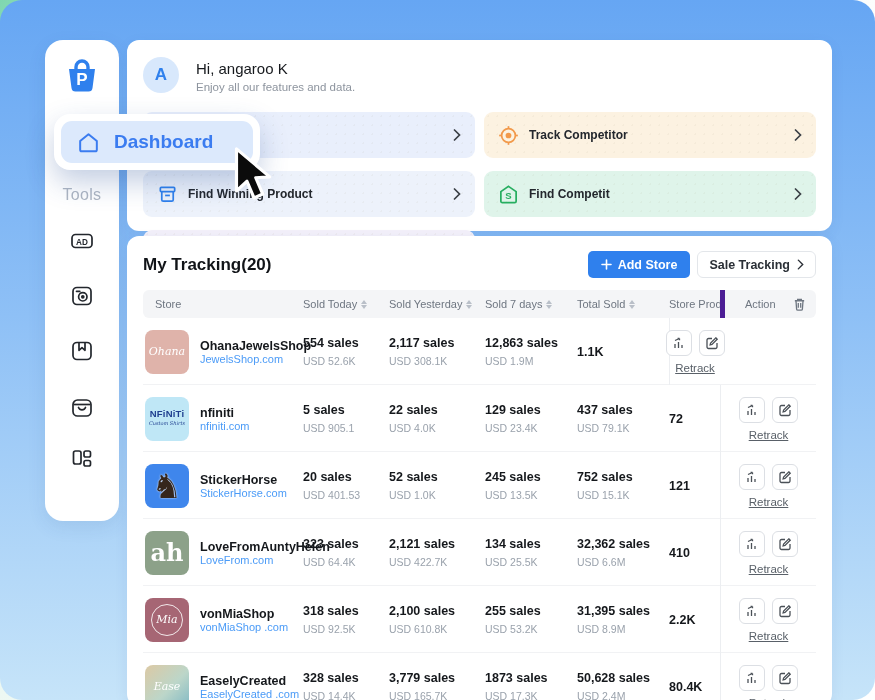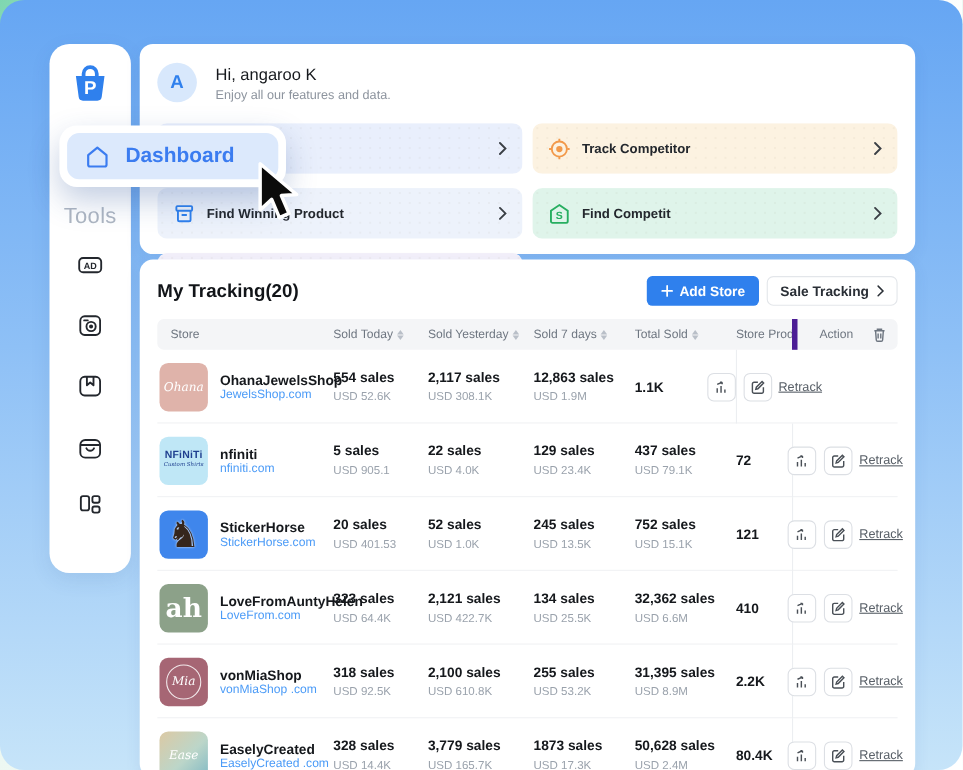--- a/index.html
+++ b/index.html
@@ -7,21 +7,21 @@
     font-family:"Liberation Sans","DejaVu Sans",sans-serif;
     background:linear-gradient(125deg,#7fd7b0 0%,#eaf7f0 30%,#ffffff 70%); }
   .canvas { position:absolute; inset:0; border-radius:22px;
     background:linear-gradient(180deg,#66a6f3 0%,#8ec0f6 45%,#c6e4f9 100%); }
 
   
   .sidebar { position:absolute; left:45px; top:40px; width:74px; height:481px;
     background:#ffffff; border-radius:18px; box-shadow:0 6px 18px rgba(40,80,140,.10); }
   .logo { position:absolute; left:17px; top:16px; width:40px; height:40px; }
   .tools-label { position:absolute; left:0; top:146px; width:74px; text-align:center;
-    font-size:20px; color:#aeb6c2; letter-spacing:.3px; }
+    font-size:16px; color:#aeb6c2; letter-spacing:.3px; }
   .tool-btn { position:absolute; left:24px; width:26px; height:26px; cursor:pointer; }
   .tool-btn svg { width:26px; height:26px; }
 
   
   .popup { position:absolute; left:54px; top:114px; background:#ffffff; padding:7px;
     border-radius:16px; box-shadow:0 12px 28px rgba(40,80,150,.28); z-index:30; }
   .popup-pill { width:192px; height:42px; background:#dce9fc; border-radius:11px;
     display:flex; align-items:center; gap:13px; padding-left:15px; cursor:pointer; }
   .popup-pill .label { font-size:19px; font-weight:600; color:#3b7cf0; }
 
@@ -86,21 +86,21 @@
   .logo-chess .logo-main { font-family:"DejaVu Sans",sans-serif; font-size:34px; color:#35261c;
     text-shadow:0 0 2px #fff; }
   .logo-serif .logo-main { font-family:"DejaVu Serif",serif; font-size:24px; font-weight:700; }
   .logo-badge .logo-main { font-family:"DejaVu Serif",serif; font-style:italic; font-size:11px;
     border:1px solid rgba(255,255,255,.85); border-radius:50%; width:32px; height:32px;
     display:flex; align-items:center; justify-content:center; }
   .store-name { font-size:12.5px; font-weight:700; color:#15181c; }
   .store-url { font-size:11px; color:#4b9bf7; margin-top:0; cursor:pointer; }
   .v1 { font-size:12.5px; font-weight:700; color:#15181c; white-space:nowrap; }
   .v2 { font-size:10.5px; color:#9aa2ac; margin-top:5px; white-space:nowrap; }
-  .cell-action { border-left:1px solid #eceef1; height:67px; display:flex; flex-direction:row;
+  .cell-action { border-left:1px solid #eceef1; height:67px; display:flex; flex-direction:column;
     align-items:center; justify-content:center; gap:6px; }
   .act-btns { display:flex; gap:7px; }
   .icon-btn { width:26px; height:26px; border:1px solid #dcdfe4; border-radius:6px; background:#fff;
     display:flex; align-items:center; justify-content:center; cursor:pointer; }
   .retrack { font-size:11.5px; color:#596068; text-decoration:underline; cursor:pointer; }
 </style>
 </head>
 <body>
 
 <div class="canvas"></div>

